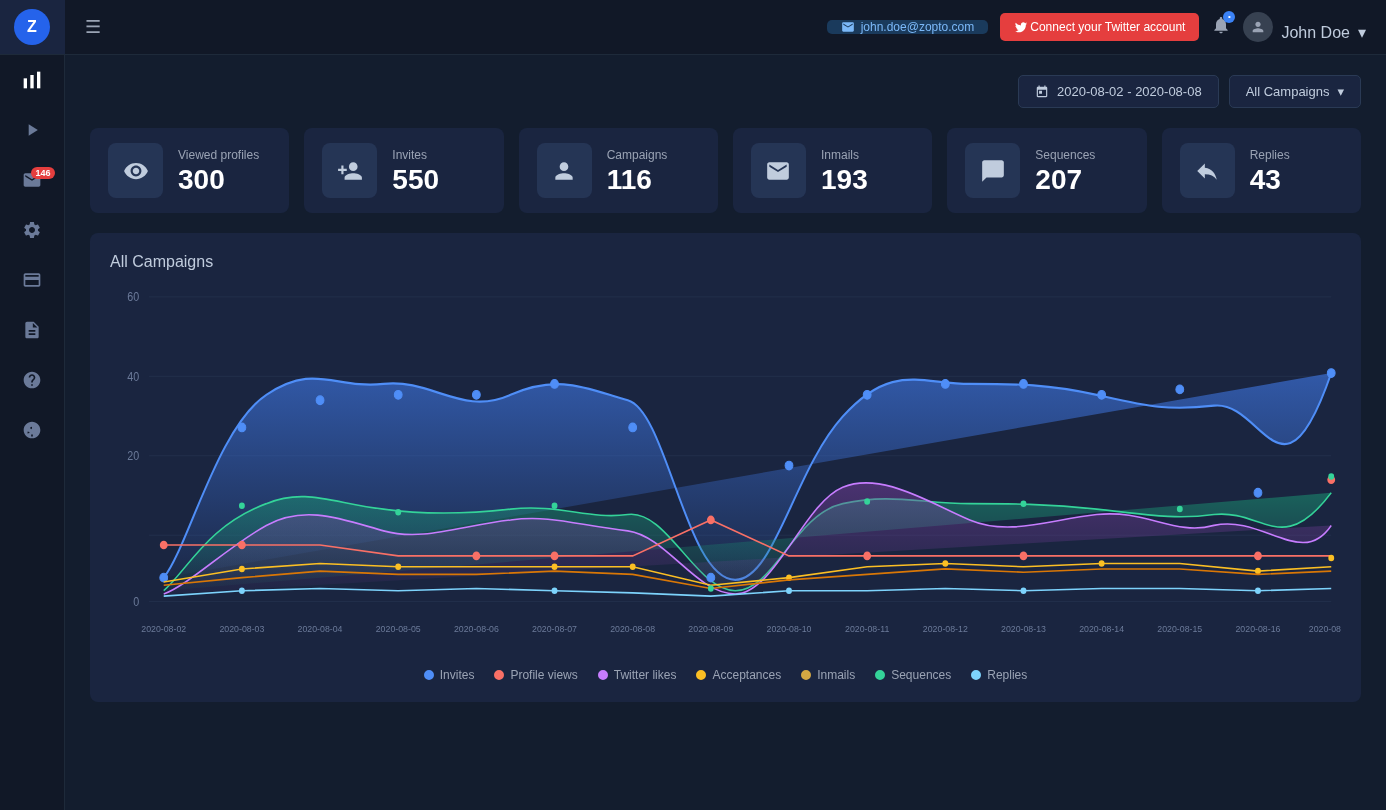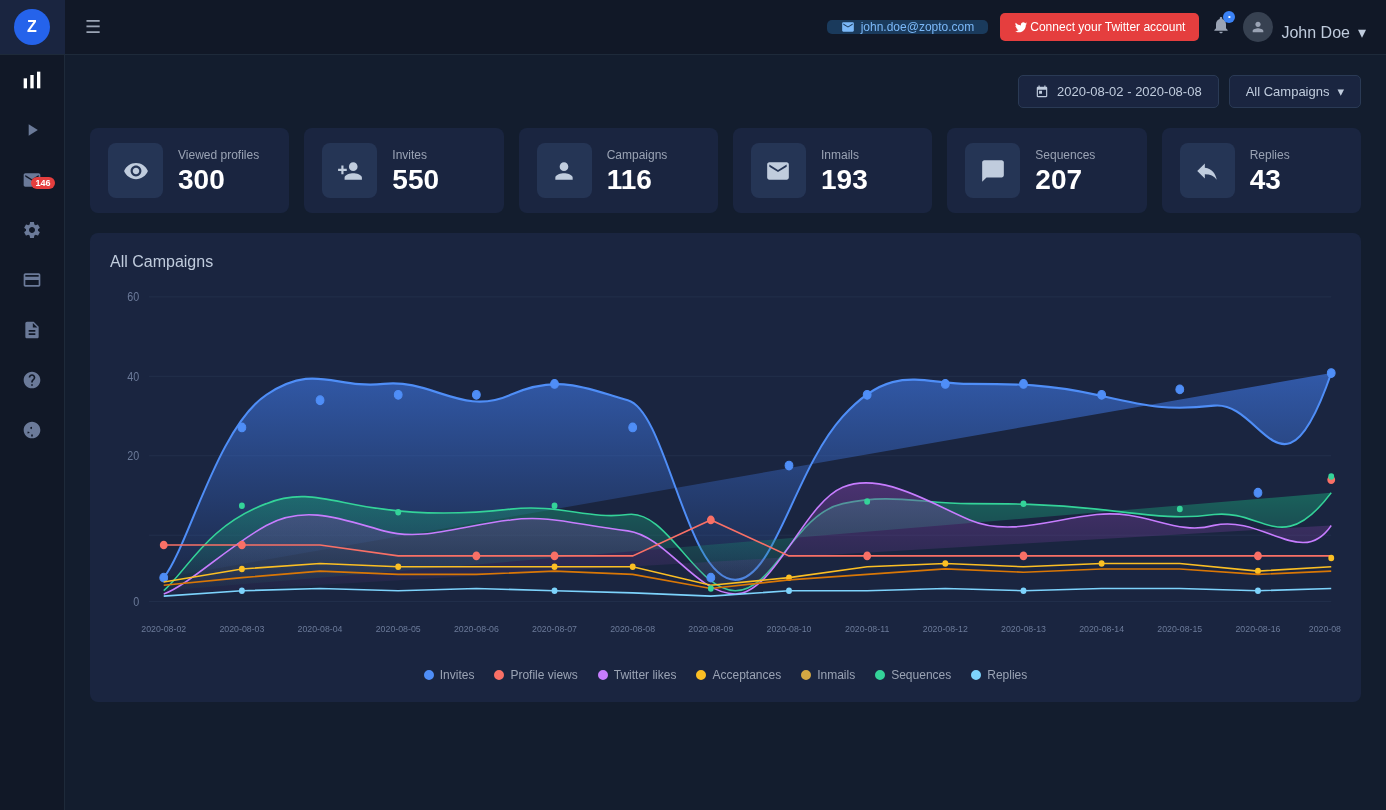--- a/index.html
+++ b/index.html
@@ -54,21 +54,21 @@
       justify-content: center;
       cursor: pointer;
       color: #6b7a99;
       font-size: 18px;
       position: relative;
       transition: color 0.2s;
     }
     .sidebar-icon.active { color: #fff; }
     .badge {
       position: absolute;
-      top: 22px;
+      top: 12px;
       right: 10px;
       background: #e53e3e;
       color: white;
       font-size: 9px;
       font-weight: bold;
       border-radius: 10px;
       padding: 1px 4px;
       min-width: 16px;
       text-align: center;
     }

